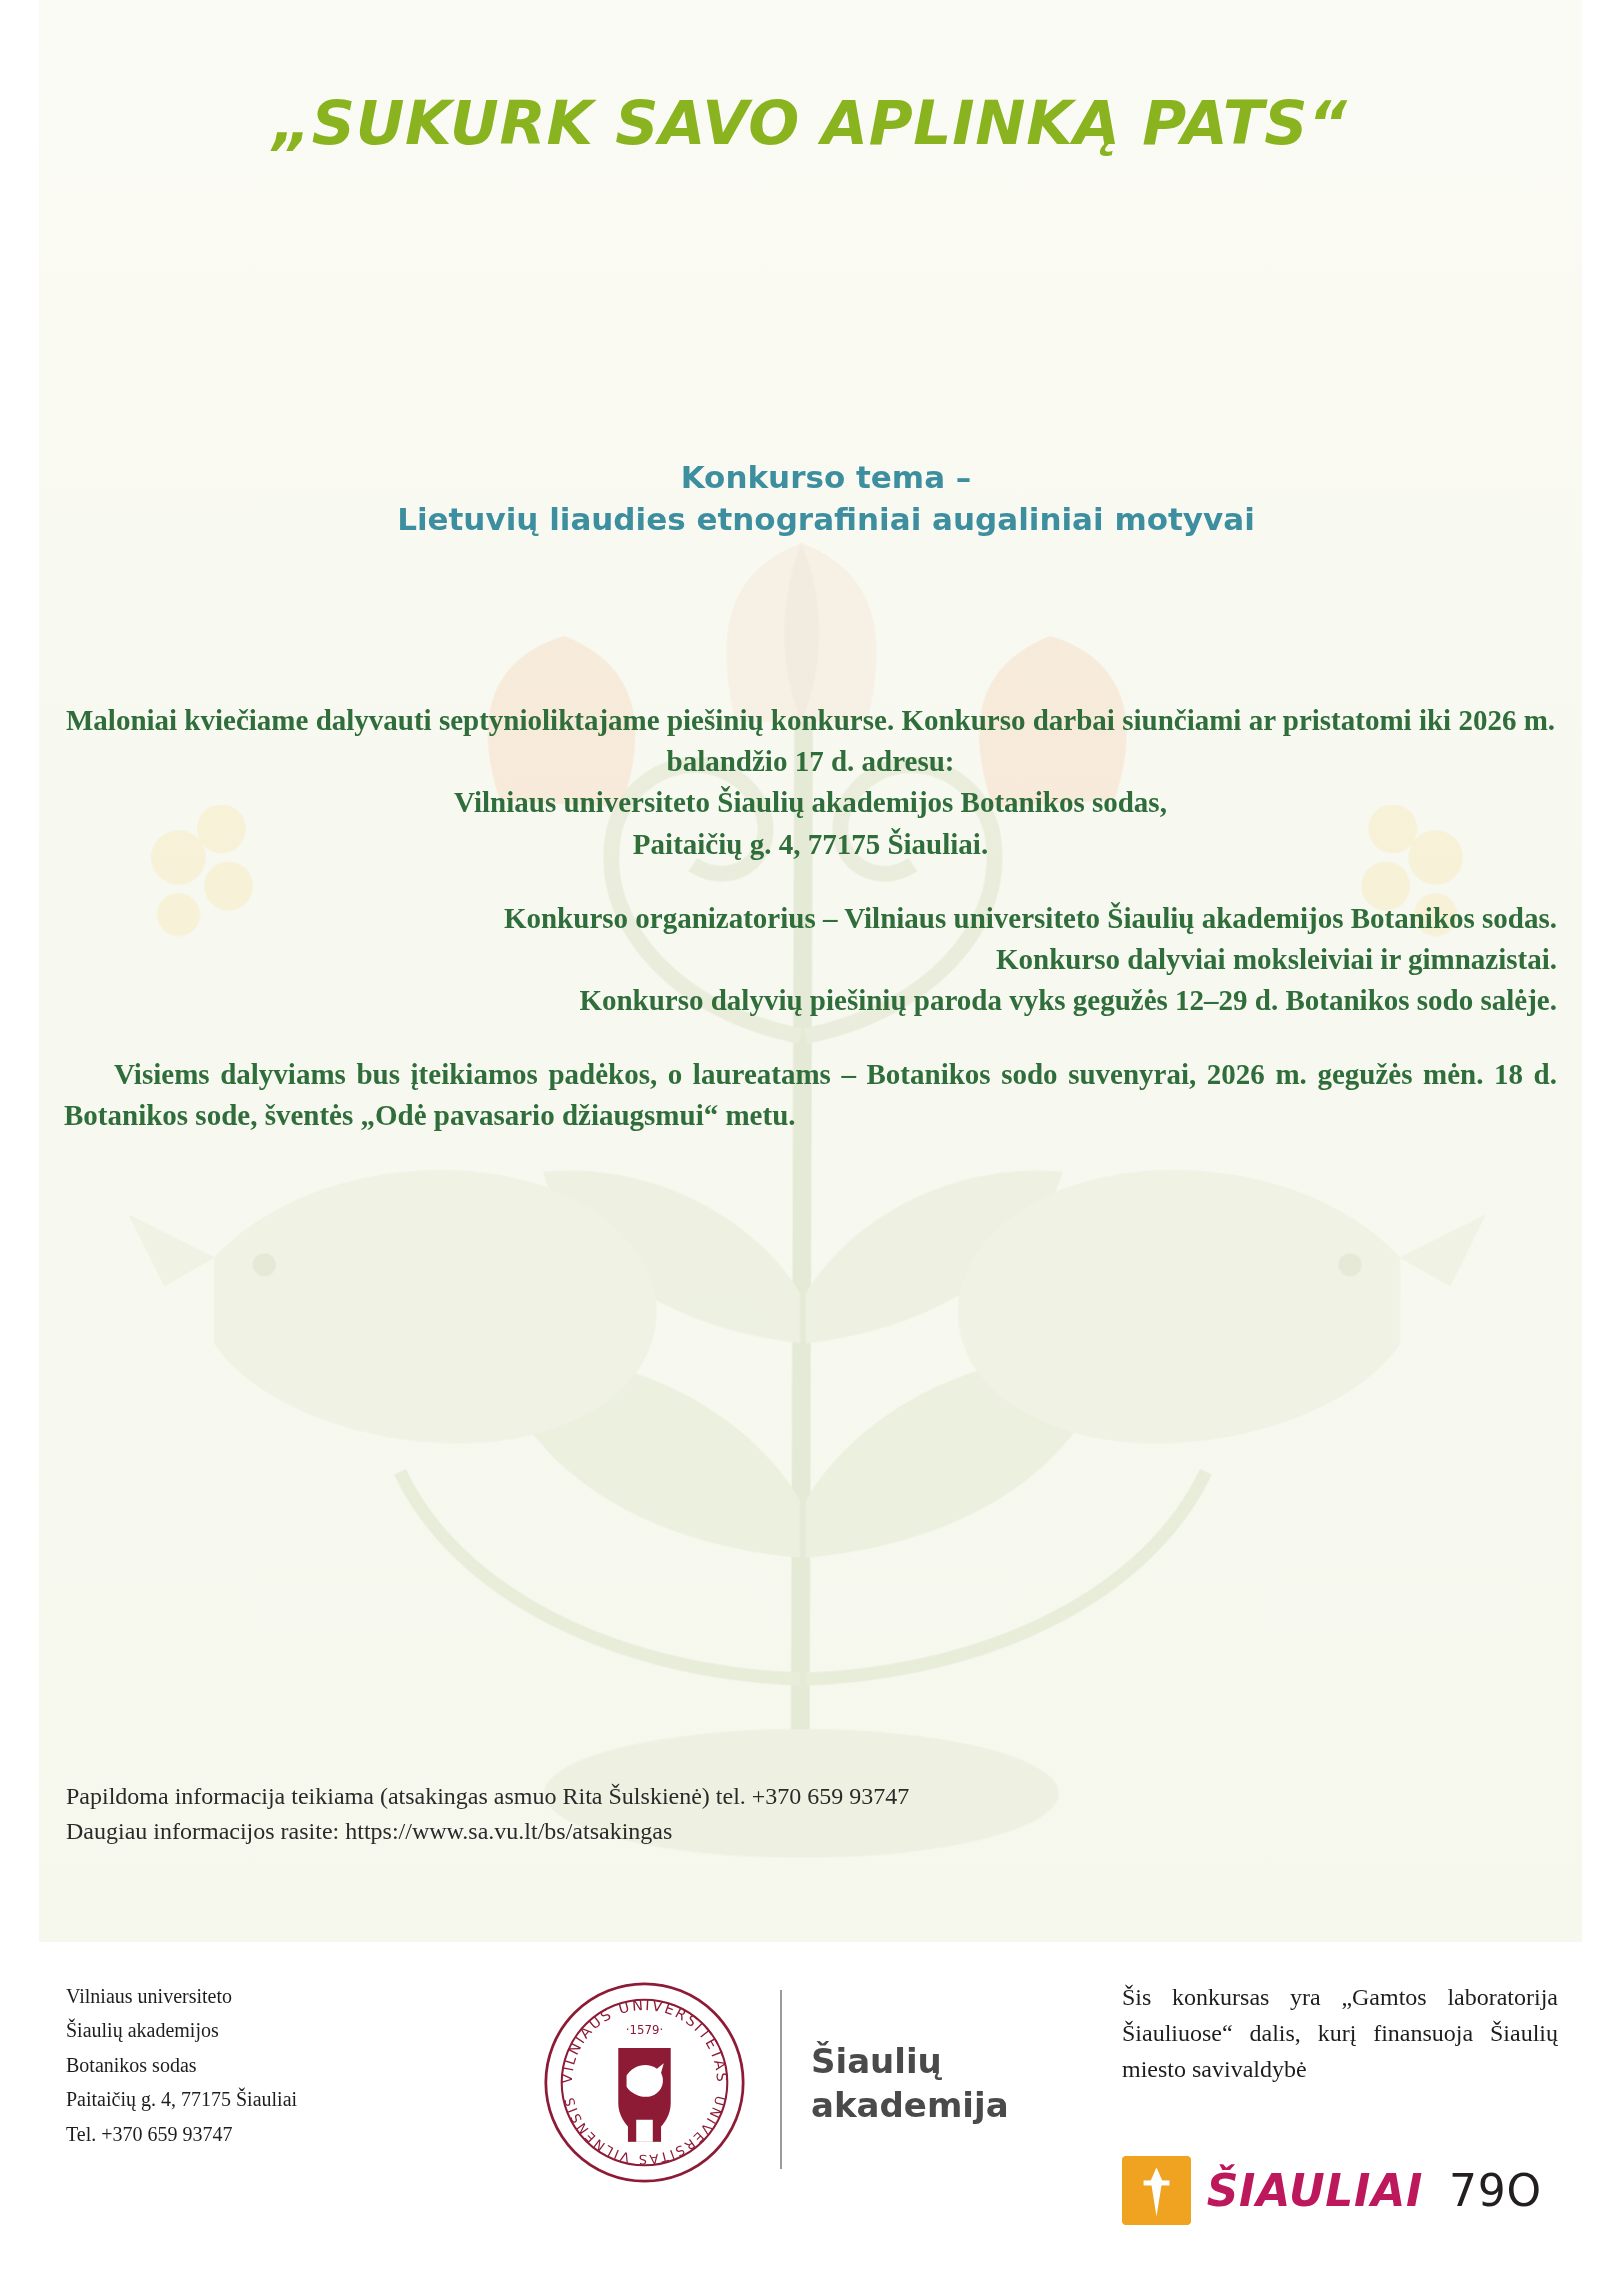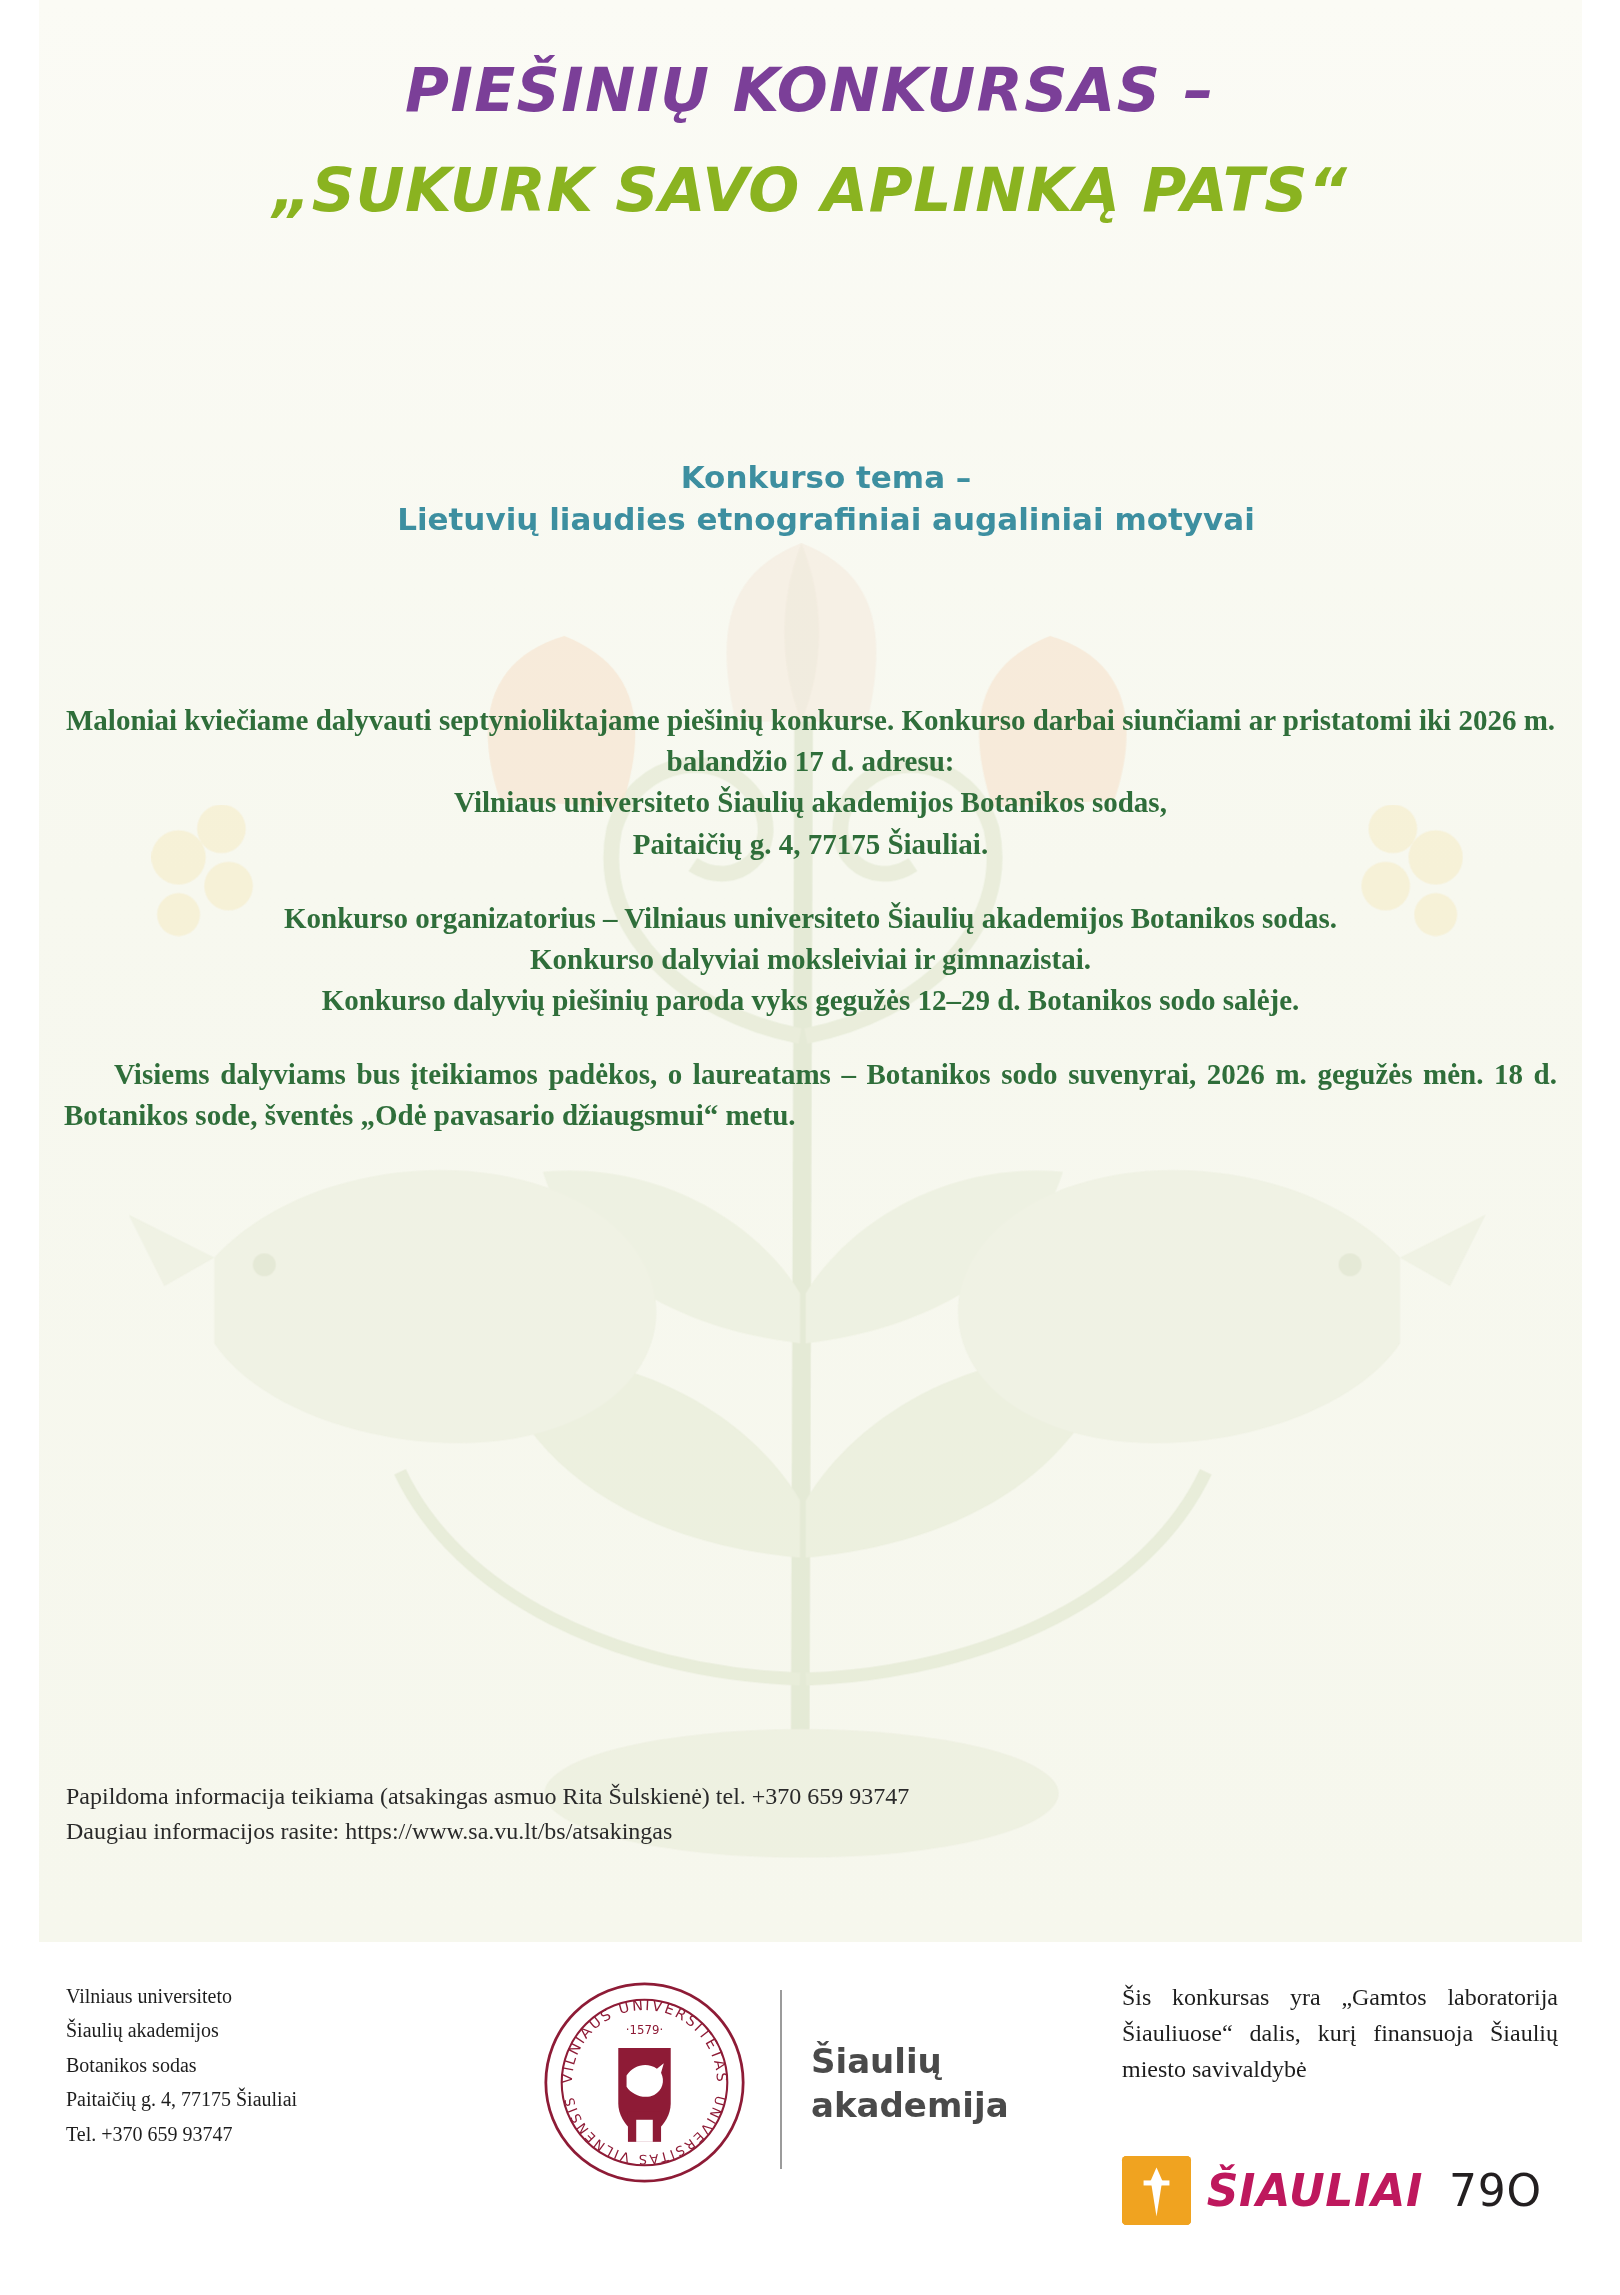--- a/index.html
+++ b/index.html
@@ -259,34 +259,33 @@
           <circle cx="1940" cy="1240" r="34"></circle>
           <circle cx="2010" cy="1280" r="30"></circle>
       </g>
 
       <path d="M1120 2350 C860 2340 640 2230 560 2060" stroke="#d6dfc0" stroke-width="18" fill="none"></path>
       <path d="M1128 2350 C1388 2340 1608 2230 1688 2060" stroke="#d6dfc0" stroke-width="18" fill="none"></path>
     </g>
   </svg>
 
   <div class="headline-wrap">
-    <div class="title-line1">PIEŠINIŲ KONKURSAS –</div>
     <div class="title-line2">„SUKURK SAVO APLINKĄ PATS“</div>
   </div>
 
   <div class="theme-wrap">
     <div>Konkurso tema –</div>
     <div>Lietuvių liaudies etnografiniai augaliniai motyvai</div>
   </div>
 
   <div class="body-copy">
     <p style="white-space:pre-line;">Maloniai kviečiame dalyvauti  septynioliktajame piešinių konkurse. Konkurso darbai siunčiami ar pristatomi iki 2026 m. balandžio 17 d. adresu:
 Vilniaus universiteto Šiaulių akademijos Botanikos sodas,
 Paitaičių g. 4, 77175 Šiauliai.</p>
-    <p style="white-space:pre-line;">Konkurso organizatorius – Vilniaus universiteto Šiaulių akademijos Botanikos sodas.
+    <p style="white-space:pre-line;text-align:right;">Konkurso organizatorius – Vilniaus universiteto Šiaulių akademijos Botanikos sodas.
 Konkurso dalyviai moksleiviai ir gimnazistai.
 Konkurso dalyvių piešinių paroda vyks gegužės 12–29 d. Botanikos sodo salėje.</p>
     <p class="para-just">Visiems dalyviams bus įteikiamos padėkos, o laureatams – Botanikos sodo suvenyrai, 2026 m. gegužės mėn. 18 d. Botanikos sode, šventės „Odė pavasario džiaugsmui“ metu.</p>
   </div>
 
   <div class="fineprint">
     <div>Papildoma informacija teikiama (atsakingas asmuo Rita Šulskienė) tel. +370 659 93747</div>
     <div>Daugiau informacijos rasite: https://www.sa.vu.lt/bs/atsakingas</div>
   </div>
 

